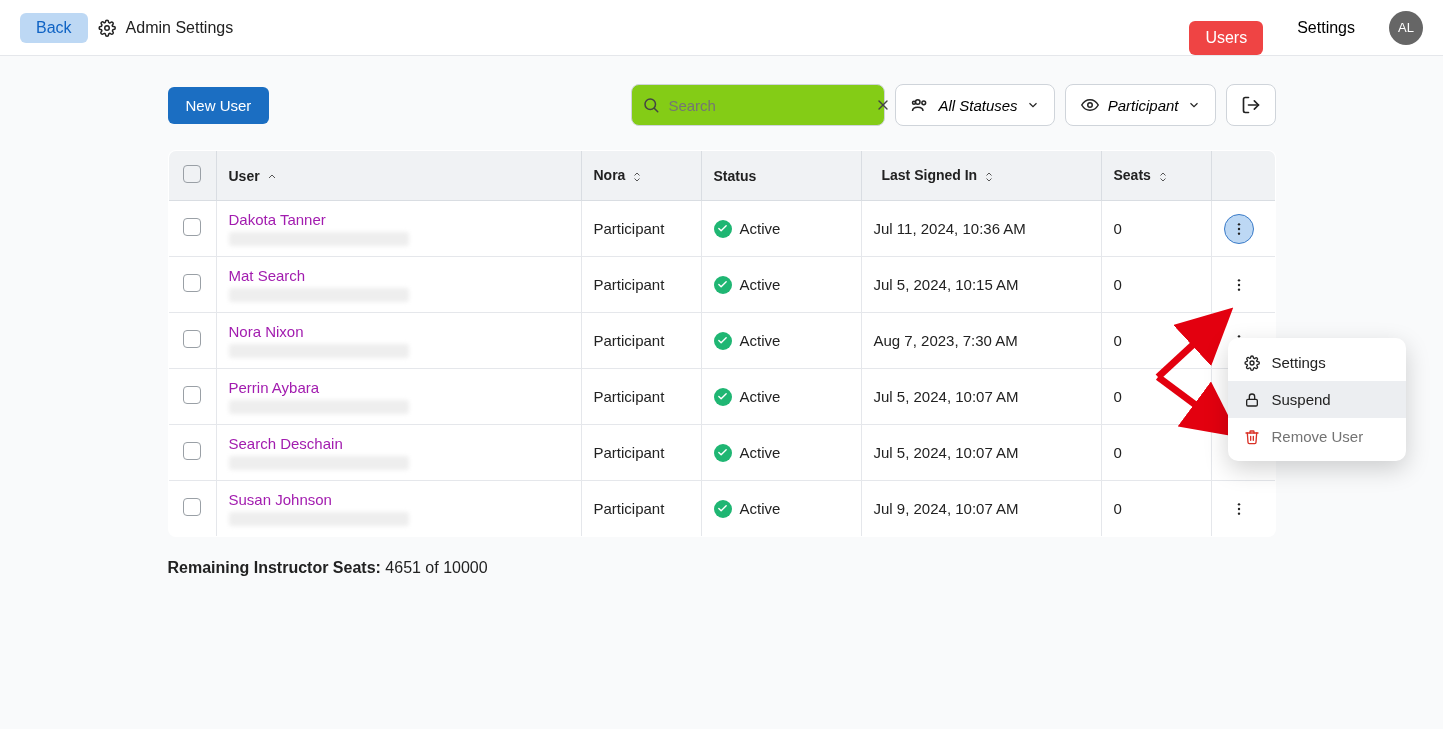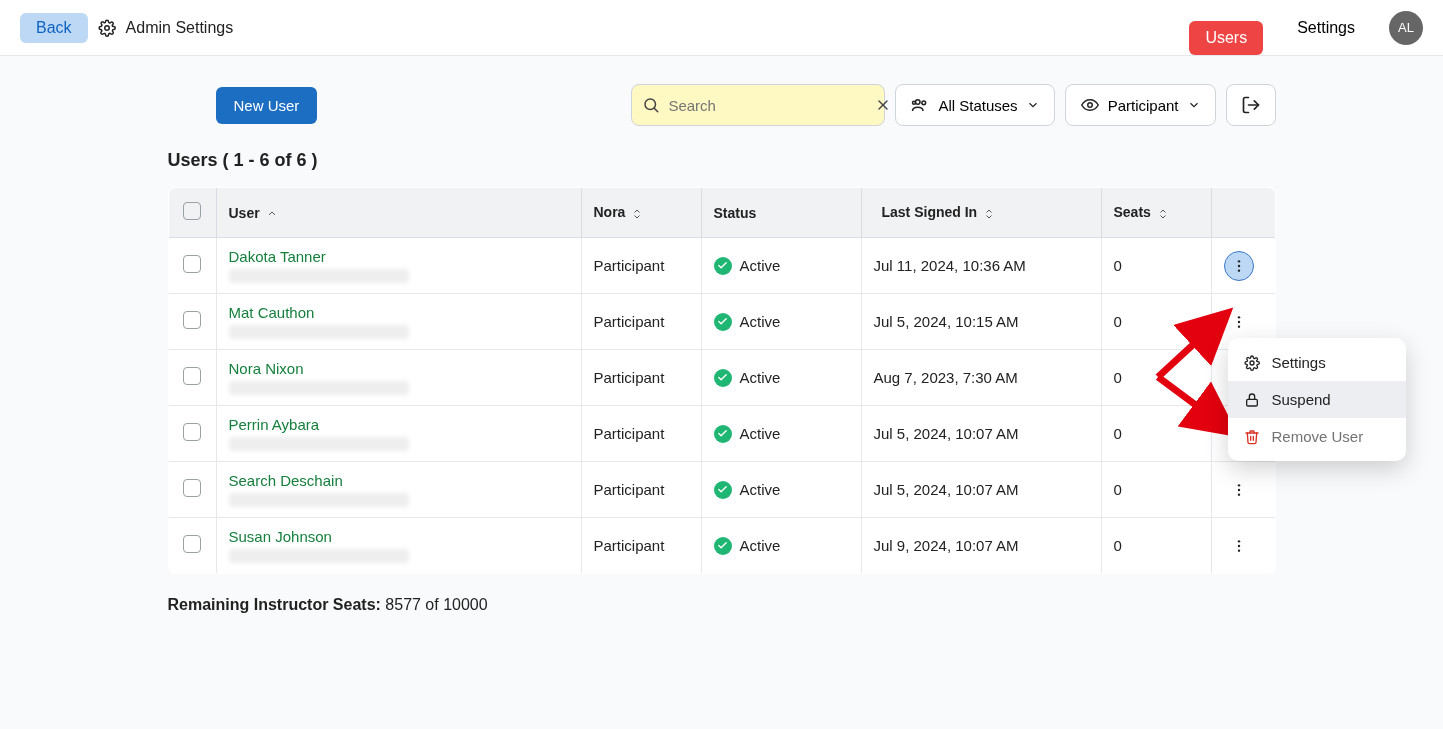--- a/index.html
+++ b/index.html
@@ -9,35 +9,35 @@
 .back-btn { background: #bdd8f4; color: #0f63c4; border:none; border-radius:6px; padding:6px 16px; font-size:16px; font-weight:500; cursor:pointer;}
 .gear-icon { display:inline-flex; }
 .topbar-title { font-size:16px; color:#222; }
 .topbar-right { display:flex; align-items:center; gap:18px; }
 .nav-btn { font-size:16px; padding:8px 16px; border-radius:6px; background:transparent; border:none; cursor:pointer; }
 .nav-btn.active { background:#ef4444; color:#fff;margin-top:21px; }
 .avatar { width:34px; height:34px; border-radius:50%; background:#666; color:#fff; display:flex; align-items:center; justify-content:center; font-size:13px; font-weight:500;}
 .content { background:#f9fafb; min-height: calc(100vh - 56px); padding: 28px 0; }
 .container { max-width:1108px; margin:0 auto; padding:0 0; }
 .toolbar { display:flex; align-items:center; justify-content:space-between; margin-bottom:24px; }
-.new-user-btn { background:#1b6ec2; color:#fff; border:none; border-radius:6px; padding:10px 18px; font-size:15px; font-weight:500; cursor:pointer;margin-left:48px;}
+.new-user-btn { background:#1b6ec2; color:#fff; border:none; border-radius:6px; padding:10px 18px; font-size:15px; font-weight:500; cursor:pointer;}
 .toolbar-right { display:flex; align-items:center; gap:10px; }
-.search-box { display:flex; align-items:center; border:1px solid #cfd4da; border-radius:8px; background:#fef9c3; height:42px; width:254px; padding:0 10px; gap:8px;}
+.search-box { display:flex; align-items:center; border:1px solid #cfd4da; border-radius:8px; background:#84cc16; height:42px; width:254px; padding:0 10px; gap:8px;}
 .search-box input { border:none; outline:none; flex:1; font-size:15px; background:transparent; }
-.filter-btn { display:flex; align-items:center; gap:8px; border:1px solid #cfd4da; border-radius:8px; background:#fff; height:42px; padding:0 14px; font-size:15px; cursor:pointer;}
+.filter-btn { display:flex; align-items:center; gap:8px; border:1px solid #cfd4da; border-radius:8px; background:#fff; height:42px; padding:0 14px; font-size:15px; cursor:pointer;font-style:italic;}
 .icon-btn { display:flex; align-items:center; justify-content:center; border:1px solid #cfd4da; border-radius:8px; background:#fff; height:42px; width:50px; cursor:pointer;}
 .list-title { font-size:18px; font-weight:600; margin-bottom:16px; }
 table.users { width:100%; border-collapse:collapse; border:1px solid #d9dde2; border-radius:8px; overflow:hidden; background:#fff;}
 table.users thead th { background:#f0f2f4; text-align:left; padding:14px 12px; font-size:14px; font-weight:600; border-bottom:1px solid #d9dde2; border-right:1px solid #d9dde2;}
 table.users thead th:last-child { border-right:none; }
 table.users tbody td { padding:10px 12px; border-bottom:1px solid #e5e7eb; border-right:1px solid #e5e7eb; vertical-align:middle; font-size:15px;}
 table.users tbody td:last-child { border-right:none; }
 .chk { width:18px; height:18px; border:1.5px solid #9aa0a6; border-radius:4px; display:inline-block; cursor:pointer;}
 .sort-icon { display:inline-flex; vertical-align:middle; margin-left:6px;}
-.user-link { color:#15803d; font-weight:500; text-decoration:none; cursor:pointer;}
+.user-link { color:#a21caf; font-weight:500; text-decoration:none; cursor:pointer;}
 .email-blur { display:block; width:180px; height:14px; background:#eee; filter:blur(2px); margin-top:4px; border-radius:3px;}
 .status-cell { display:flex; align-items:center; gap:8px;}
 .check-badge { width:18px; height:18px; border-radius:50%; background:#1fb673; display:inline-flex; align-items:center; justify-content:center;}
 .dots-btn { width:30px; height:30px; border-radius:50%; display:flex; align-items:center; justify-content:center; cursor:pointer; border:none; background:transparent;}
 .dots-btn.active { background:#bdd8f4; border:1.5px solid #3a7bc8;}
 .footer-line { margin-top:22px; font-size:16px;}
 .footer-line b { font-weight:700; }
 
 .popover { position:absolute; background:#fff; border-radius:10px; box-shadow:0 8px 24px rgba(0,0,0,.18); width:178px; padding:6px 0; z-index:20;}
 .popover-item { display:flex; align-items:center; gap:12px; padding:10px 16px; font-size:15px; cursor:pointer;}
@@ -125,21 +125,20 @@
             <svg width="20" height="20" viewBox="0 0 24 24" fill="none" stroke="#222" stroke-width="2" stroke-linecap="round" stroke-linejoin="round">
                 <path d="M9 3H5a2 2 0 0 0-2 2v14a2 2 0 0 0 2 2h4"></path>
                 <polyline points="16 17 21 12 16 7"></polyline>
                 <line x1="21" y1="12" x2="9" y2="12"></line>
               </svg>
           </span>
         </button>
       </div>
     </div>
 
-    <div class="list-title">Users ( 1 - 6 of 6 )</div>
 
     <table class="users">
       <thead>
         <tr>
           <th style="width:48px;text-align:center;"><span class="chk"></span></th>
           <th><span>User</span><span class="sort-icon">
                 <svg width="12" height="12" viewBox="0 0 24 24" fill="none" stroke="#555" stroke-width="2">
                   <polyline points="6 14 12 8 18 14"></polyline>
                 </svg>
               </span></th>
@@ -193,21 +192,21 @@
                     <circle cx="12" cy="12" r="1.8"></circle>
                     <circle cx="12" cy="19" r="1.8"></circle>
                   </svg>
         </span>
       </button>
     </td>
           </tr>
           <tr>
     <td style="text-align:center;"><span class="chk"></span></td>
     <td>
-      <a class="user-link">Mat Cauthon</a>
+      <a class="user-link">Mat Search</a>
       <span class="email-blur"></span>
     </td>
     <td>Participant</td>
     <td>
       <div class="status-cell">
         <span class="check-badge">
           <svg width="11" height="11" viewBox="0 0 24 24" fill="none" stroke="#fff" stroke-width="3" stroke-linecap="round" stroke-linejoin="round">
                     <polyline points="20 6 9 17 4 12"></polyline>
                   </svg>
         </span>
@@ -350,21 +349,21 @@
                   </svg>
         </span>
       </button>
     </td>
           </tr>
         </tbody>
     </table>
 
     <div class="footer-line">
       <b>Remaining Instructor Seats:</b>
-      <span>8577 of 10000</span>
+      <span>4651 of 10000</span>
     </div>
 
     <div class="popover" style="top:254px; left:1060px;">
       <div class="popover-item">
         <span>
             <svg width="16" height="16" viewBox="0 0 24 24" fill="none" stroke="#222" stroke-width="2">
               <circle cx="12" cy="12" r="3"></circle>
               <path d="M19.4 15a1.65 1.65 0 0 0 .33 1.82l.06.06a2 2 0 1 1-2.83 2.83l-.06-.06a1.65 1.65 0 0 0-1.82-.33 1.65 1.65 0 0 0-1 1.51V21a2 2 0 1 1-4 0v-.09a1.65 1.65 0 0 0-1-1.51 1.65 1.65 0 0 0-1.82.33l-.06.06a2 2 0 1 1-2.83-2.83l.06-.06A1.65 1.65 0 0 0 5.1 15a1.65 1.65 0 0 0-1.51-1H3.5a2 2 0 1 1 0-4h.09a1.65 1.65 0 0 0 1.51-1 1.65 1.65 0 0 0-.33-1.82l-.06-.06a2 2 0 1 1 2.83-2.83l.06.06A1.65 1.65 0 0 0 9 5.1a1.65 1.65 0 0 0 1-1.51V3.5a2 2 0 1 1 4 0v.09a1.65 1.65 0 0 0 1 1.51 1.65 1.65 0 0 0 1.82-.33l.06-.06a2 2 0 1 1 2.83 2.83l-.06.06A1.65 1.65 0 0 0 18.9 9a1.65 1.65 0 0 0 1.51 1H21a2 2 0 1 1 0 4h-.09a1.65 1.65 0 0 0-1.51 1z"></path>
             </svg>
           </span>

